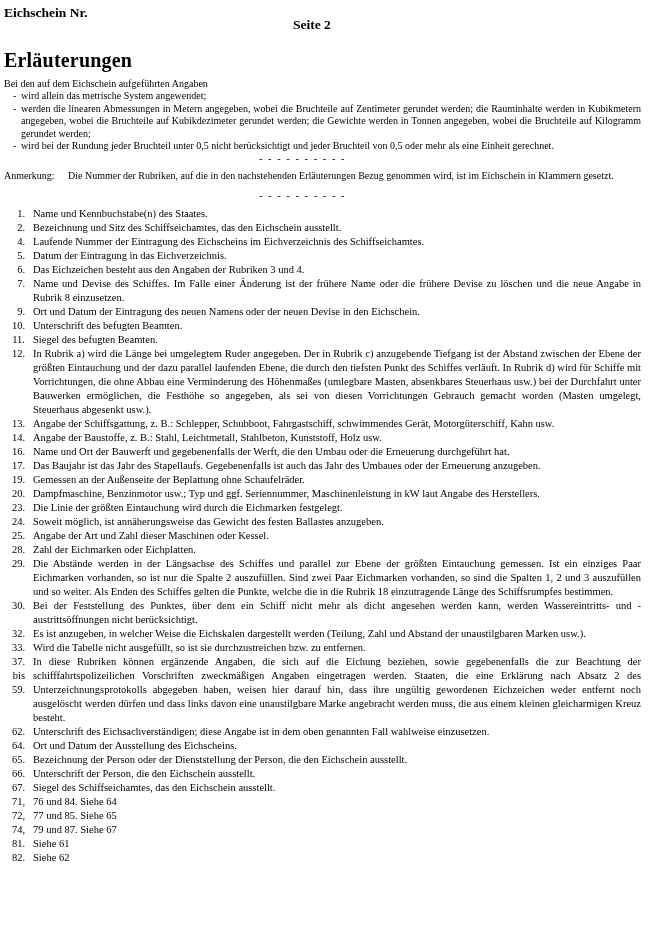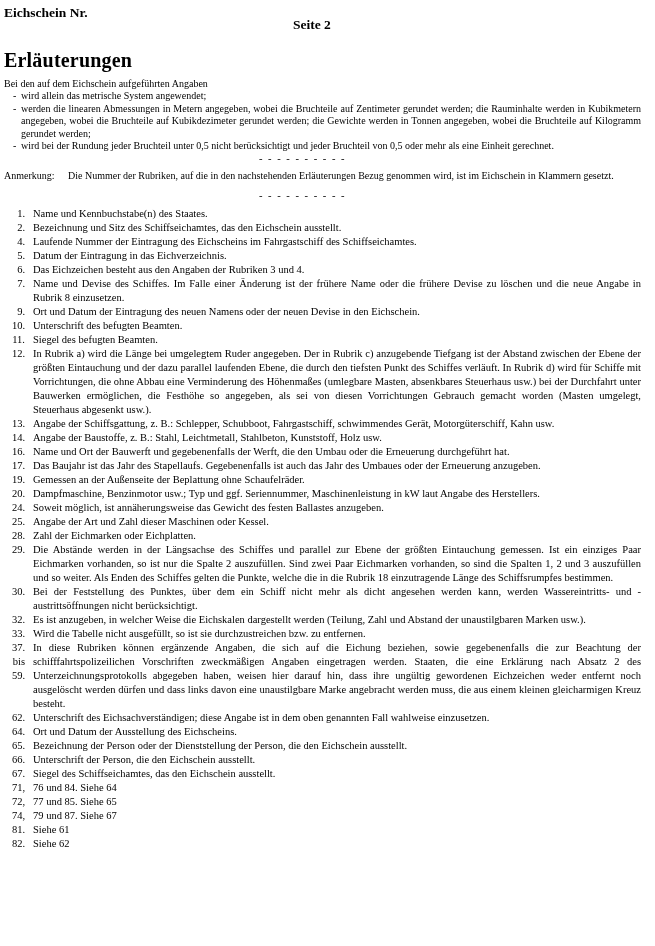--- a/index.html
+++ b/index.html
@@ -93,21 +93,21 @@
         <span class="txt">Name und Kennbuchstabe(n) des Staates.</span>
       </div>
 
       <div class="item">
         <span class="num">2.</span>
         <span class="txt">Bezeichnung und Sitz des Schiffseichamtes, das den Eichschein ausstellt.</span>
       </div>
 
       <div class="item">
         <span class="num">4.</span>
-        <span class="txt">Laufende Nummer der Eintragung des Eichscheins im Fahrgastschiff des Schiffseichamtes.</span>
+        <span class="txt">Laufende Nummer der Eintragung des Eichscheins im Eichverzeichnis des Schiffseichamtes.</span>
       </div>
 
       <div class="item">
         <span class="num">5.</span>
         <span class="txt">Datum der Eintragung in das Eichverzeichnis.</span>
       </div>
 
       <div class="item">
         <span class="num">6.</span>
         <span class="txt">Das Eichzeichen besteht aus den Angaben der Rubriken 3 und 4.</span>
@@ -164,20 +164,24 @@
         <span class="num">19.</span>
         <span class="txt">Gemessen an der Außenseite der Beplattung ohne Schaufelräder.</span>
       </div>
 
       <div class="item">
         <span class="num">20.</span>
         <span class="txt">Dampfmaschine, Benzinmotor usw.; Typ und ggf. Seriennummer, Maschinenleistung in kW laut Angabe des Herstellers.</span>
       </div>
 
 
+      <div class="item">
+        <span class="num">23.</span>
+        <span class="txt">Die Linie der größten Eintauchung wird durch die Eichmarken festgelegt.</span>
+      </div>
 
       <div class="item">
         <span class="num">24.</span>
         <span class="txt">Soweit möglich, ist annäherungsweise das Gewicht des festen Ballastes anzugeben.</span>
       </div>
 
       <div class="item">
         <span class="num">25.</span>
         <span class="txt">Angabe der Art und Zahl dieser Maschinen oder Kessel.</span>
       </div>

